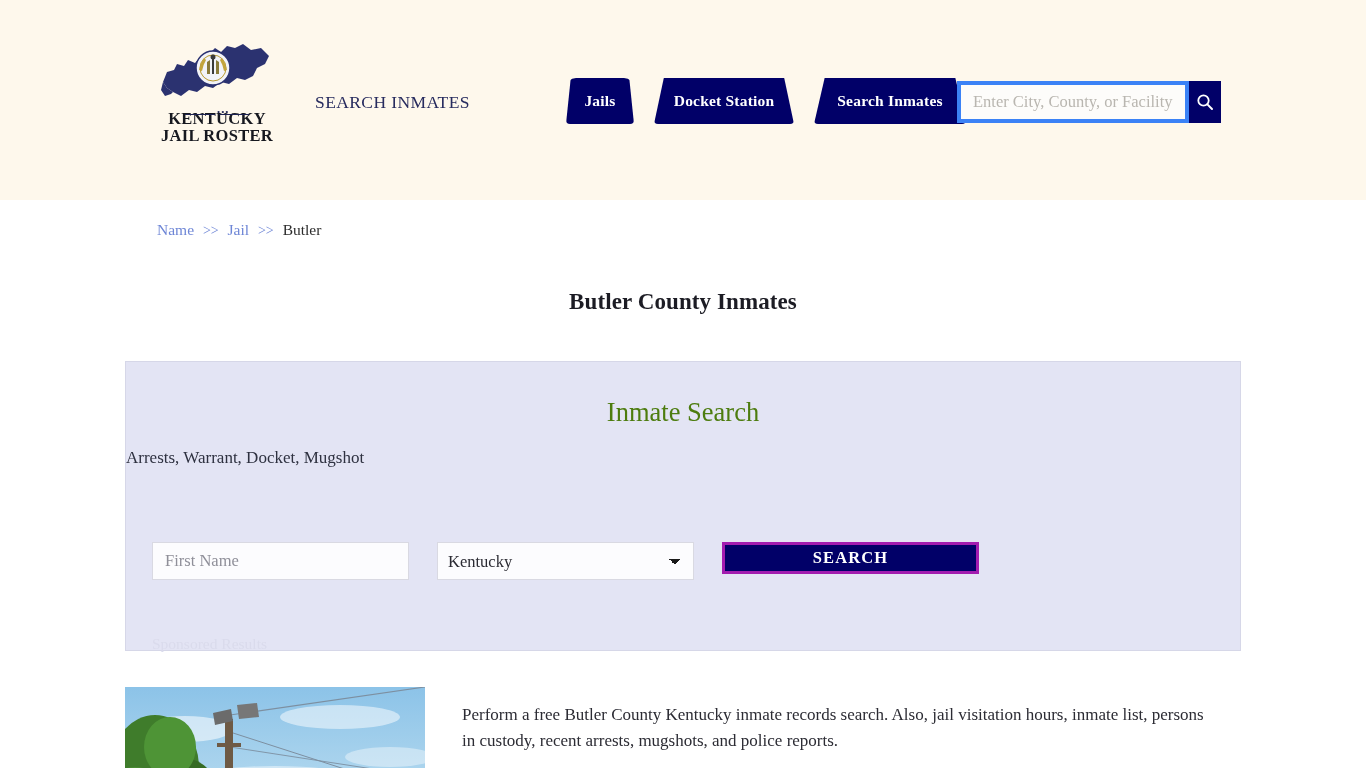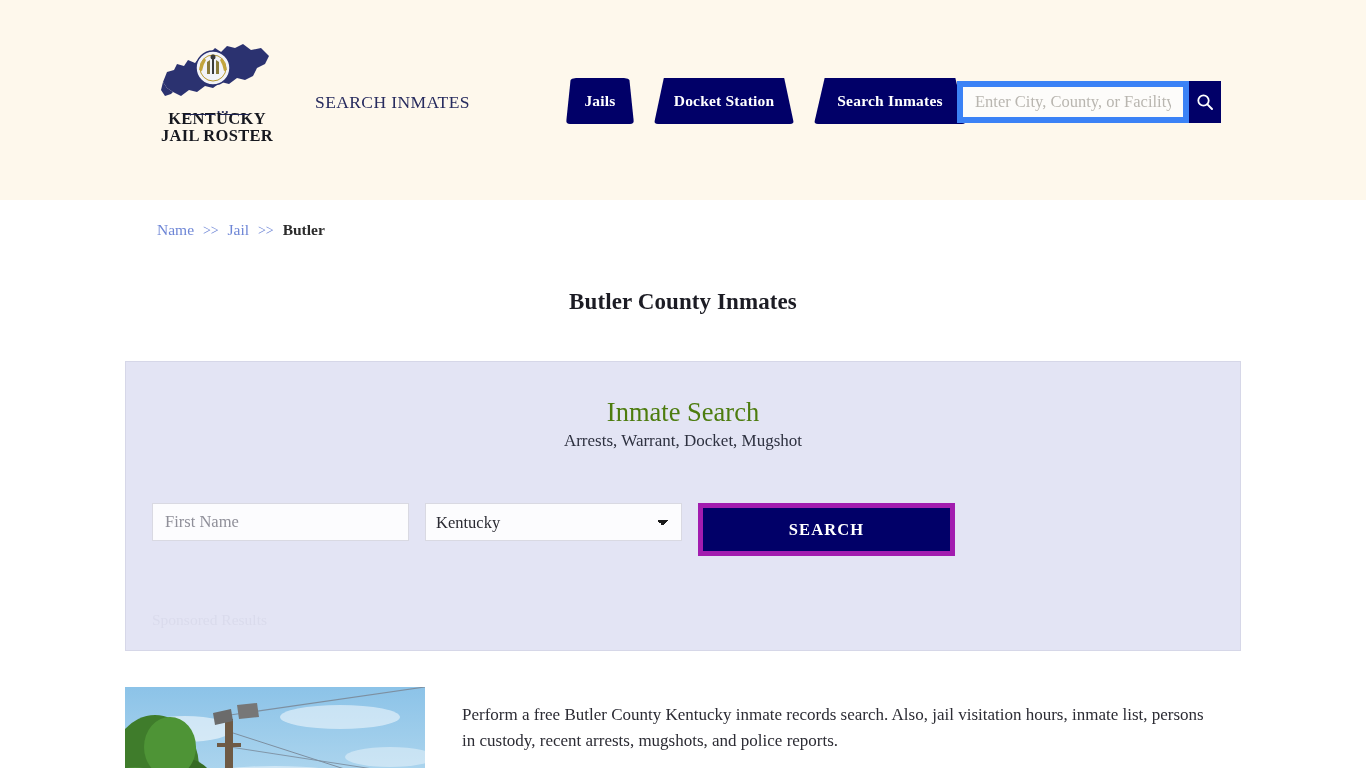--- a/index.html
+++ b/index.html
@@ -123,21 +123,21 @@
   .header-search {
     position: absolute;
     left: 957px;
     top: 81px;
     display: flex;
     height: 42px;
   }
   .header-search input {
     width: 232px;
     height: 42px;
-    border: 6px solid #3b82f6;
+    border: 4px solid #3b82f6;
     background: #fdfcfa;
     padding: 0 12px;
     font-size: 16.5px;
     color: #3a3a3a;
     font-family: "Liberation Serif", "DejaVu Serif", serif;
     outline: none;
   }
   .header-search input::placeholder { color: #b9b6b0; }
   .header-search .search-btn {
     width: 32px;
@@ -170,21 +170,21 @@
     color: #6e86d6;
     text-decoration: none;
   }
   .breadcrumb .sep {
     color: #6e86d6;
     margin: 0 5px;
     font-size: 14px;
   }
   .breadcrumb .current {
     color: #2b2b2b;
-    font-weight: bold;
+    font-weight: normal;
   }
 
   .page-title {
     position: absolute;
     top: 72px;
     left: 0;
     width: 1366px;
     text-align: center;
     font-size: 23px;
     font-weight: bold;
@@ -205,30 +205,29 @@
   }
   .panel-title {
     margin-top: 35px;
     text-align: center;
     font-size: 26.5px;
     color: #4d7c0f;
     font-weight: normal;
     line-height: 30px;
   }
   .panel-subtitle {
-    text-align: center;
     font-size: 17px;
     color: #2e3140;
-    margin-top: 4px;
+    margin-top: 21px;
   }
   .panel-form {
     display: flex;
-    gap: 16px;
+    gap: 28px;
     padding: 9px 26px;
-    margin-top: 43px;
+    margin-top: 65px;
   }
   .panel-form input[type="text"] {
     height: 38px;
     border: 1px solid #d9d9e2;
     background: #fcfcfe;
     font-size: 16.5px;
     padding: 0 12px;
     color: #41414b;
     font-family: "Liberation Serif", "DejaVu Serif", serif;
     outline: none;
@@ -252,23 +251,23 @@
       linear-gradient(45deg, transparent 50%, #1a1a1a 50%),
       linear-gradient(135deg, #1a1a1a 50%, transparent 50%);
     background-position:
       calc(100% - 18px) 16px,
       calc(100% - 12px) 16px;
     background-size: 6px 6px, 6px 6px;
     background-repeat: no-repeat;
   }
   .panel-form .search-submit {
     width: 257px;
-    height: 53px;
+    height: 32px;
     background: #010068;
-    border: 5px solid #a21caf;
+    border: 3px solid #a21caf;
     color: #ffffff;
     font-size: 16.5px;
     font-weight: bold;
     letter-spacing: 1.1px;
     cursor: pointer;
     font-family: "Liberation Serif", "DejaVu Serif", serif;
   }
   .sponsored {
     margin-top: 46px;
     padding-left: 26px;

